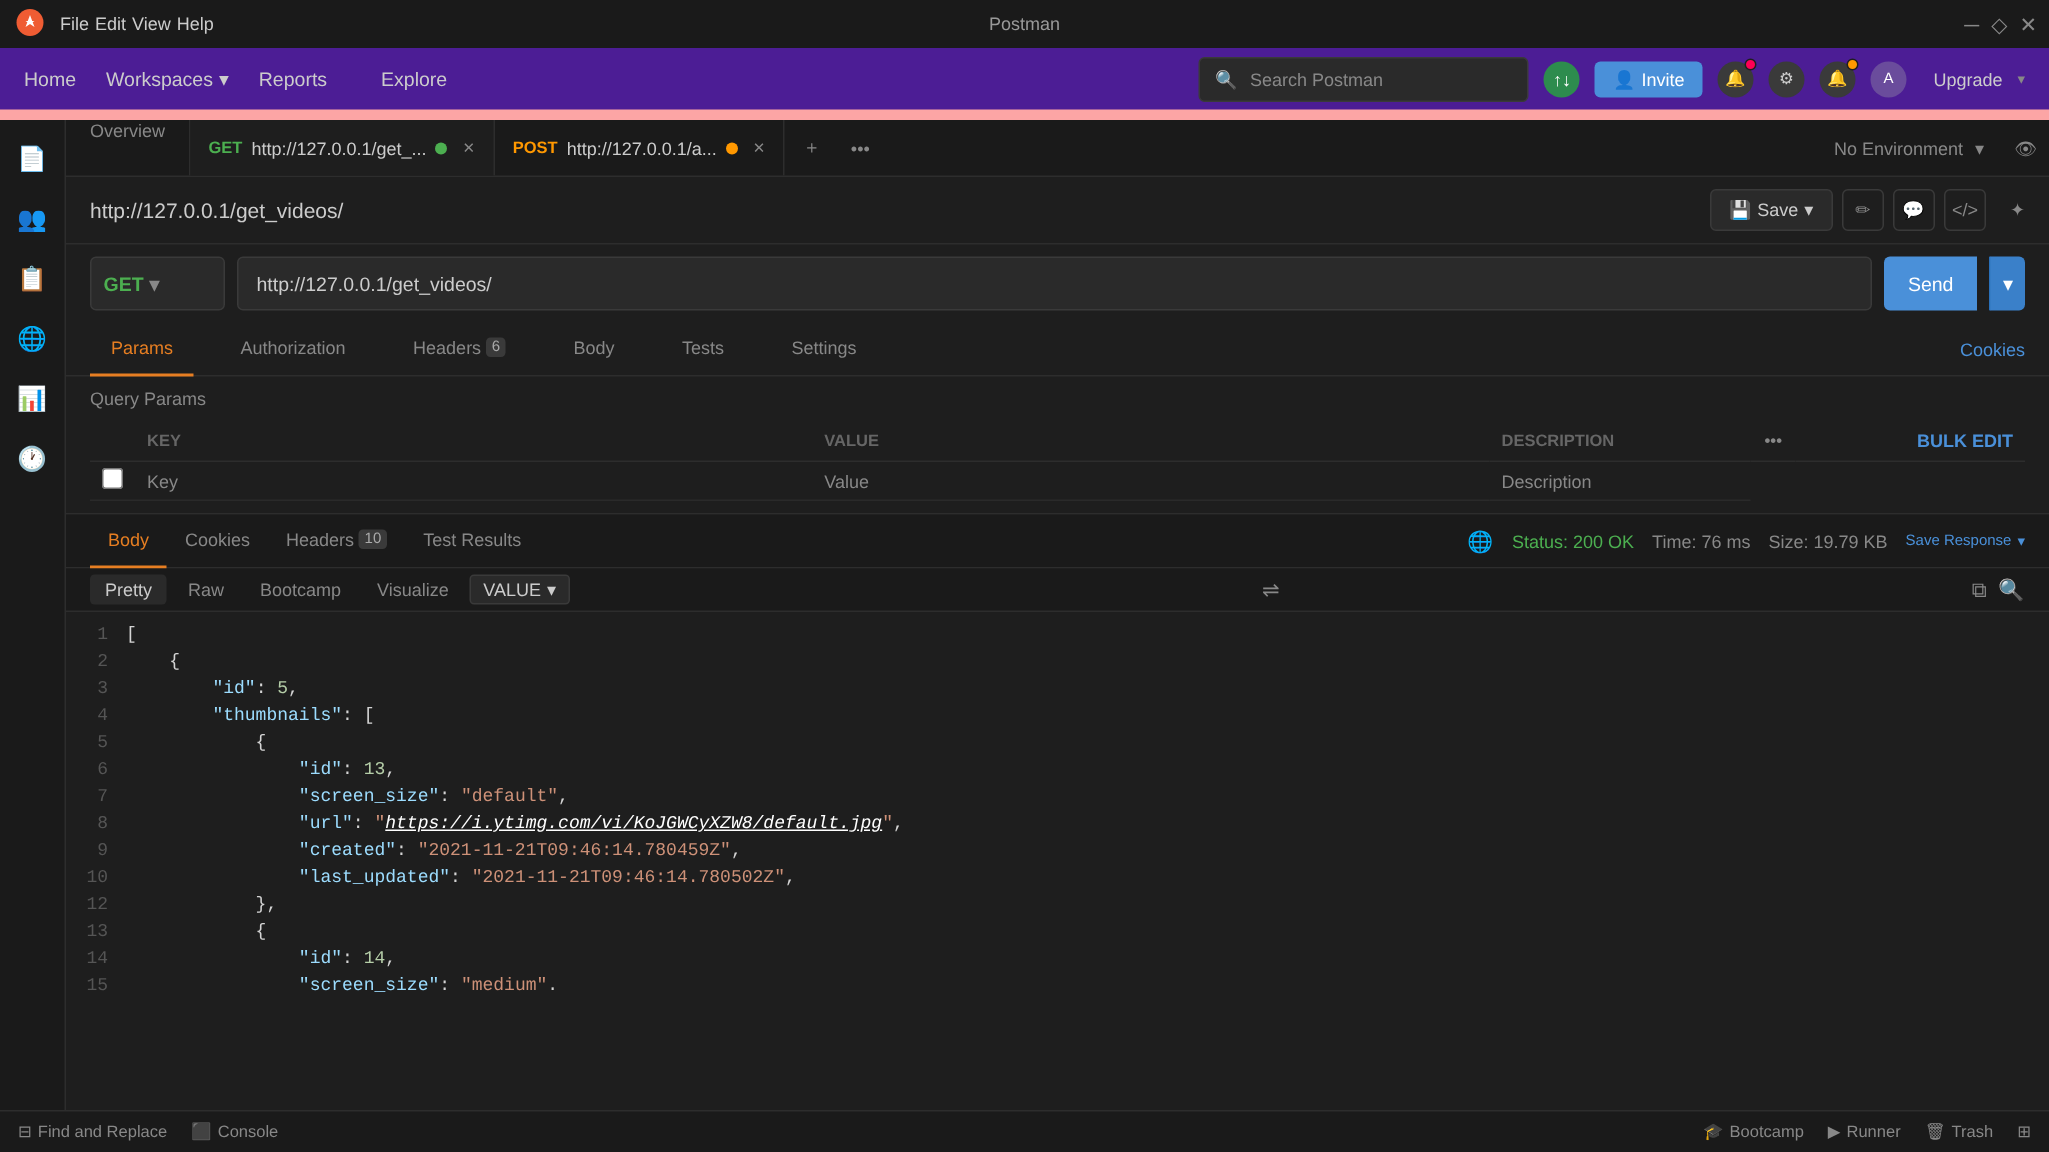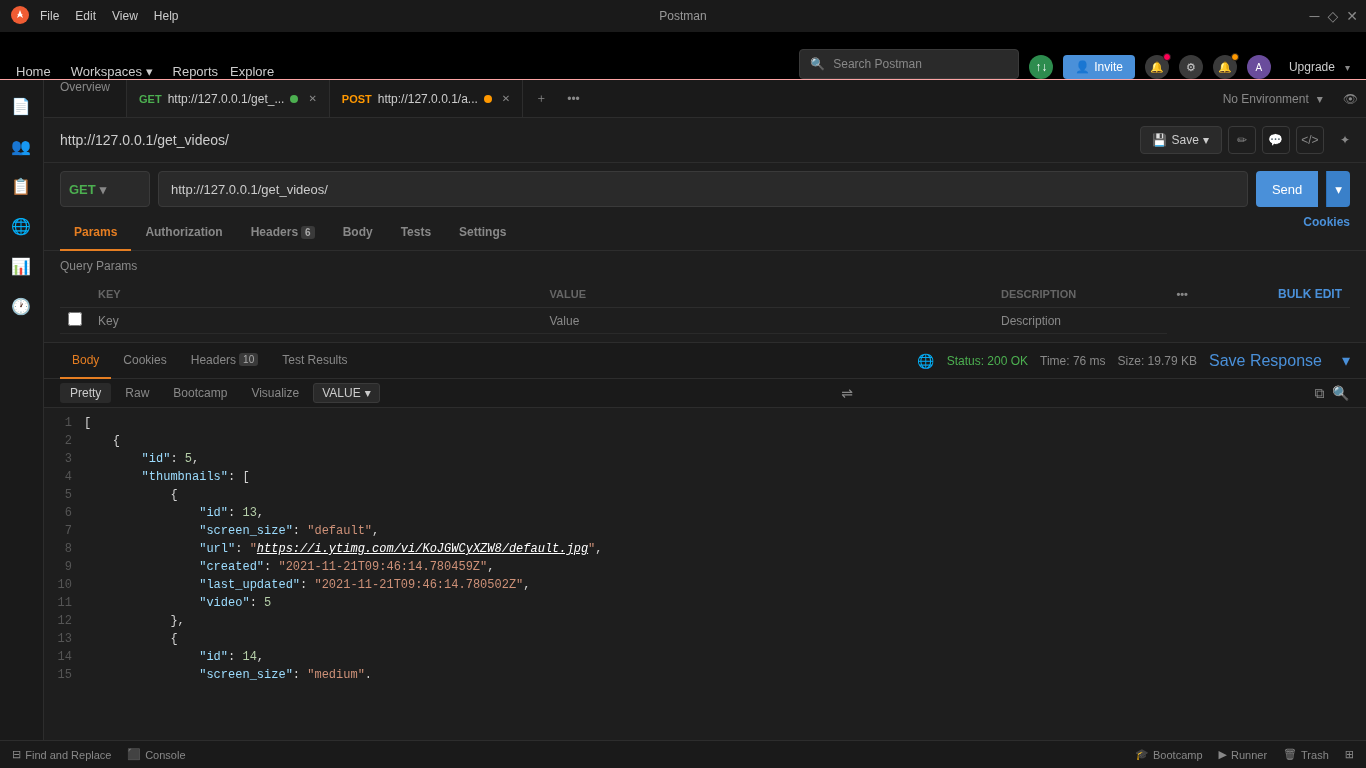--- a/index.html
+++ b/index.html
@@ -3,29 +3,29 @@
   <meta charset="utf-8">
   <style>
     * { margin: 0; padding: 0; box-sizing: border-box; }
     body { font-family: -apple-system, BlinkMacSystemFont, 'Segoe UI', sans-serif; background: #1e1e1e; color: #d4d4d4; font-size: 12px; width: 1366px; height: 768px; overflow: hidden; }
 
     
     .titlebar { background: #1a1a1a; height: 32px; display: flex; align-items: center; justify-content: center; position: relative; }
     .titlebar-title { font-size: 12px; color: #999; }
     .titlebar-controls { position: absolute; right: 8px; display: flex; gap: 8px; }
     .titlebar-controls span { color: #888; cursor: pointer; font-size: 14px; }
-    .titlebar-menu { position: absolute; left: 40px; display: flex; gap: 16px; }
+    .titlebar-menu { position: absolute; left: 40px; display: flex; gap: 4px; }
     .titlebar-menu span { color: #ccc; font-size: 12px; cursor: pointer; }
     .titlebar-logo { position: absolute; left: 10px; }
 
     
-    .navbar { background: #000000; height: 48px; display: flex; align-items: flex-end; padding: 0 16px; gap: 0; border-bottom: 1px solid #fca5a5; }
+    .navbar { background: #4c1d95; height: 48px; display: flex; align-items: center; padding: 0 16px; gap: 0; border-bottom: 7px solid #fca5a5; }
     .nav-home { color: #ccc; font-size: 13px; margin-right: 20px; cursor: pointer; font-weight: 500; }
     .nav-workspaces { color: #ccc; font-size: 13px; margin-right: 20px; cursor: pointer; font-weight: 500; display: flex; align-items: center; gap: 4px; }
-    .nav-reports { color: #ccc; font-size: 13px; margin-right: 12px; cursor: pointer; font-weight: 500; }
+    .nav-reports { color: #ccc; font-size: 13px; margin-right: 36px; cursor: pointer; font-weight: 500; }
     .nav-explore { color: #ccc; font-size: 13px; cursor: pointer; font-weight: 500; }
     .nav-search { background: #2a2a2a; border: 1px solid #3a3a3a; border-radius: 4px; height: 30px; width: 220px; display: flex; align-items: center; padding: 0 10px; gap: 8px; margin-left: auto; cursor: pointer; }
     .nav-search span { color: #888; font-size: 12px; }
     .nav-actions { display: flex; align-items: center; gap: 10px; margin-left: 10px; }
     .nav-btn-invite { background: #4a90d9; color: white; border: none; border-radius: 4px; padding: 5px 12px; font-size: 12px; cursor: pointer; display: flex; align-items: center; gap: 4px; }
     .nav-icon { width: 24px; height: 24px; border-radius: 50%; background: #3a3a3a; display: flex; align-items: center; justify-content: center; cursor: pointer; color: #ccc; font-size: 11px; position: relative; }
     .badge { position: absolute; top: -2px; right: -2px; width: 8px; height: 8px; border-radius: 50%; background: #f05; border: 1px solid #1f1f1f; }
     .nav-upgrade { color: #ccc; font-size: 12px; cursor: pointer; margin-left: 8px; }
     .nav-chevron { color: #888; font-size: 10px; }
 
@@ -65,21 +65,21 @@
     .icon-magic { color: #888; cursor: pointer; }
 
     
     .url-bar { padding: 8px 16px; display: flex; gap: 8px; }
     .method-select { background: #2a2a2a; border: 1px solid #3a3a3a; color: #4caf50; border-radius: 4px; padding: 0 8px; height: 36px; font-size: 13px; font-weight: bold; cursor: pointer; display: flex; align-items: center; gap: 4px; min-width: 90px; }
     .url-input { flex: 1; background: #2a2a2a; border: 1px solid #3a3a3a; color: #ccc; border-radius: 4px; padding: 0 12px; height: 36px; font-size: 13px; }
     .btn-send { background: #4a90d9; border: none; color: white; border-radius: 4px 0 0 4px; padding: 0 16px; height: 36px; font-size: 13px; font-weight: 500; cursor: pointer; }
     .btn-send-arrow { background: #3a80c9; border: none; color: white; border-radius: 0 4px 4px 0; padding: 0 8px; height: 36px; cursor: pointer; border-left: 1px solid #2a70b9; }
 
     
-    .req-tabs { display: flex; align-items: flex-start; padding: 0 16px; border-bottom: 1px solid #2d2d2d; height: 36px; gap: 0; font-weight: bold; }
+    .req-tabs { display: flex; align-items: center; padding: 0 16px; border-bottom: 1px solid #2d2d2d; height: 36px; gap: 17px; }
     .req-tab { padding: 0 14px; height: 36px; display: flex; align-items: center; color: #888; font-size: 12px; cursor: pointer; border-bottom: 2px solid transparent; }
     .req-tab.active { color: #e67e22; border-bottom: 2px solid #e67e22; }
     .req-tab-count { background: #3a3a3a; border-radius: 3px; padding: 1px 4px; font-size: 10px; margin-left: 3px; color: #aaa; }
     .cookies-link { margin-left: auto; color: #4a90d9; font-size: 12px; cursor: pointer; }
 
     
     .params-section { padding: 8px 16px; }
     .params-label { font-size: 12px; color: #888; margin-bottom: 8px; }
     .params-table { width: 100%; border-collapse: collapse; }
     .params-table th { text-align: left; color: #666; font-size: 11px; font-weight: 600; padding: 6px 8px; border-bottom: 1px solid #2d2d2d; text-transform: uppercase; }
@@ -94,21 +94,21 @@
     
     .response-section { flex: 1; border-top: 1px solid #2d2d2d; display: flex; flex-direction: column; overflow: hidden; }
     .resp-tabs-bar { display: flex; align-items: center; padding: 0 16px; border-bottom: 1px solid #2d2d2d; height: 36px; background: #1a1a1a; }
     .resp-tab { padding: 0 12px; height: 36px; display: flex; align-items: center; color: #888; font-size: 12px; cursor: pointer; border-bottom: 2px solid transparent; }
     .resp-tab.active { color: #e67e22; border-bottom: 2px solid #e67e22; }
     .resp-tab-count { background: #3a3a3a; border-radius: 3px; padding: 1px 4px; font-size: 10px; margin-left: 3px; color: #aaa; }
     .resp-status { margin-left: auto; display: flex; align-items: center; gap: 12px; font-size: 12px; }
     .status-ok { color: #4caf50; }
     .status-time { color: #888; }
     .status-size { color: #888; text-align: center; }
-    .save-resp-btn { color: #4a90d9; font-size: 16px; cursor: pointer; display: flex; align-items: center; gap: 20px; }
+    .save-resp-btn { color: #4a90d9; font-size: 10px; cursor: pointer; display: flex; align-items: center; gap: 4px; }
     .globe-icon { color: #888; font-size: 14px; }
 
     
     .format-bar { display: flex; align-items: center; padding: 4px 16px; gap: 4px; border-bottom: 1px solid #2d2d2d; background: #1a1a1a; }
     .fmt-tab { padding: 3px 10px; border-radius: 3px; font-size: 12px; cursor: pointer; color: #888; }
     .fmt-tab.active { background: #2a2a2a; color: #ccc; }
     .fmt-dropdown { background: #2a2a2a; border: 1px solid #3a3a3a; color: #ccc; border-radius: 3px; padding: 2px 8px; font-size: 12px; cursor: pointer; display: flex; align-items: center; gap: 4px; }
     .fmt-actions { margin-left: auto; display: flex; gap: 6px; }
     .fmt-action-btn { background: transparent; border: none; color: #888; cursor: pointer; font-size: 14px; }
 
@@ -387,24 +387,20 @@
         </div>
         <div class="code-line">
           <span class="line-num">9</span>
           <span class="line-content">                <span class="j-key">"created"</span><span class="j-bracket">:</span> <span class="j-string">"2021-11-21T09:46:14.780459Z"</span><span class="j-bracket">,</span></span>
         </div>
         <div class="code-line">
           <span class="line-num">10</span>
           <span class="line-content">                <span class="j-key">"last_updated"</span><span class="j-bracket">:</span> <span class="j-string">"2021-11-21T09:46:14.780502Z"</span><span class="j-bracket">,</span></span>
         </div>
         <div class="code-line">
-          <span class="line-num">11</span>
-          <span class="line-content">                <span class="j-key">"video"</span><span class="j-bracket">:</span> <span class="j-number">5</span></span>
-        </div>
-        <div class="code-line">
           <span class="line-num">12</span>
           <span class="line-content j-bracket">            },</span>
         </div>
         <div class="code-line">
           <span class="line-num">13</span>
           <span class="line-content j-bracket">            {</span>
         </div>
         <div class="code-line">
           <span class="line-num">14</span>
           <span class="line-content">                <span class="j-key">"id"</span><span class="j-bracket">:</span> <span class="j-number">14</span><span class="j-bracket">,</span></span>

